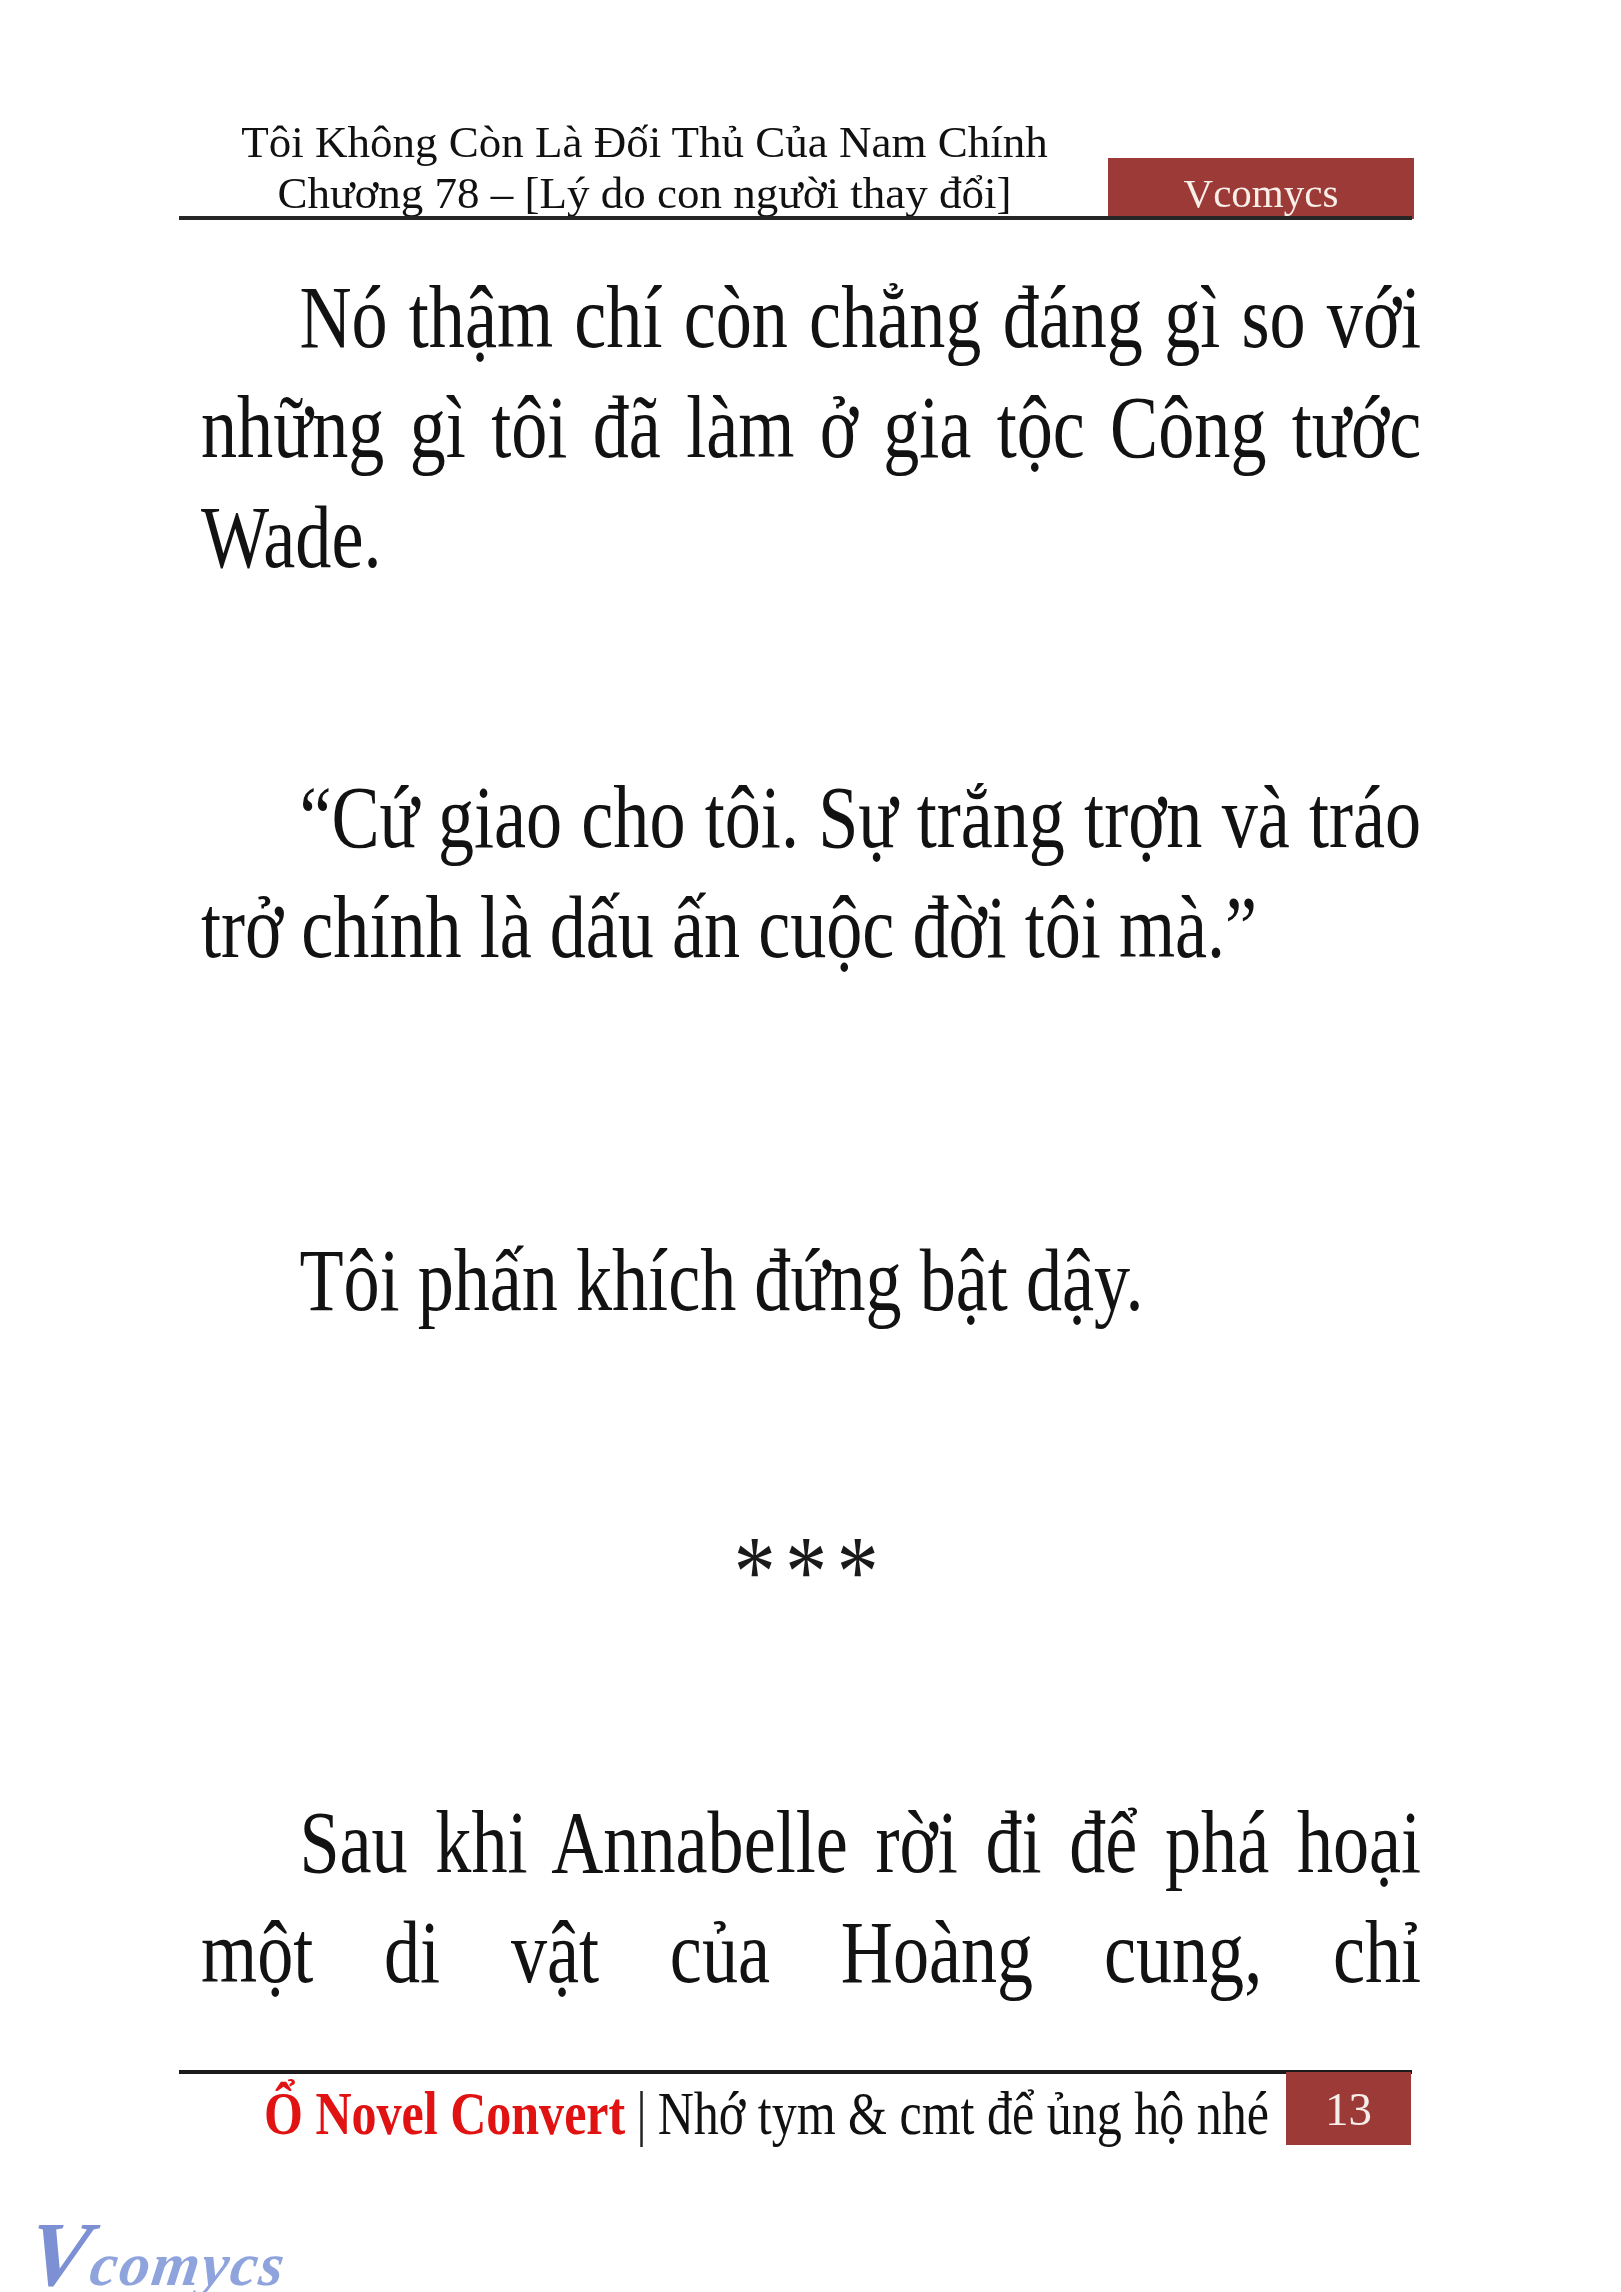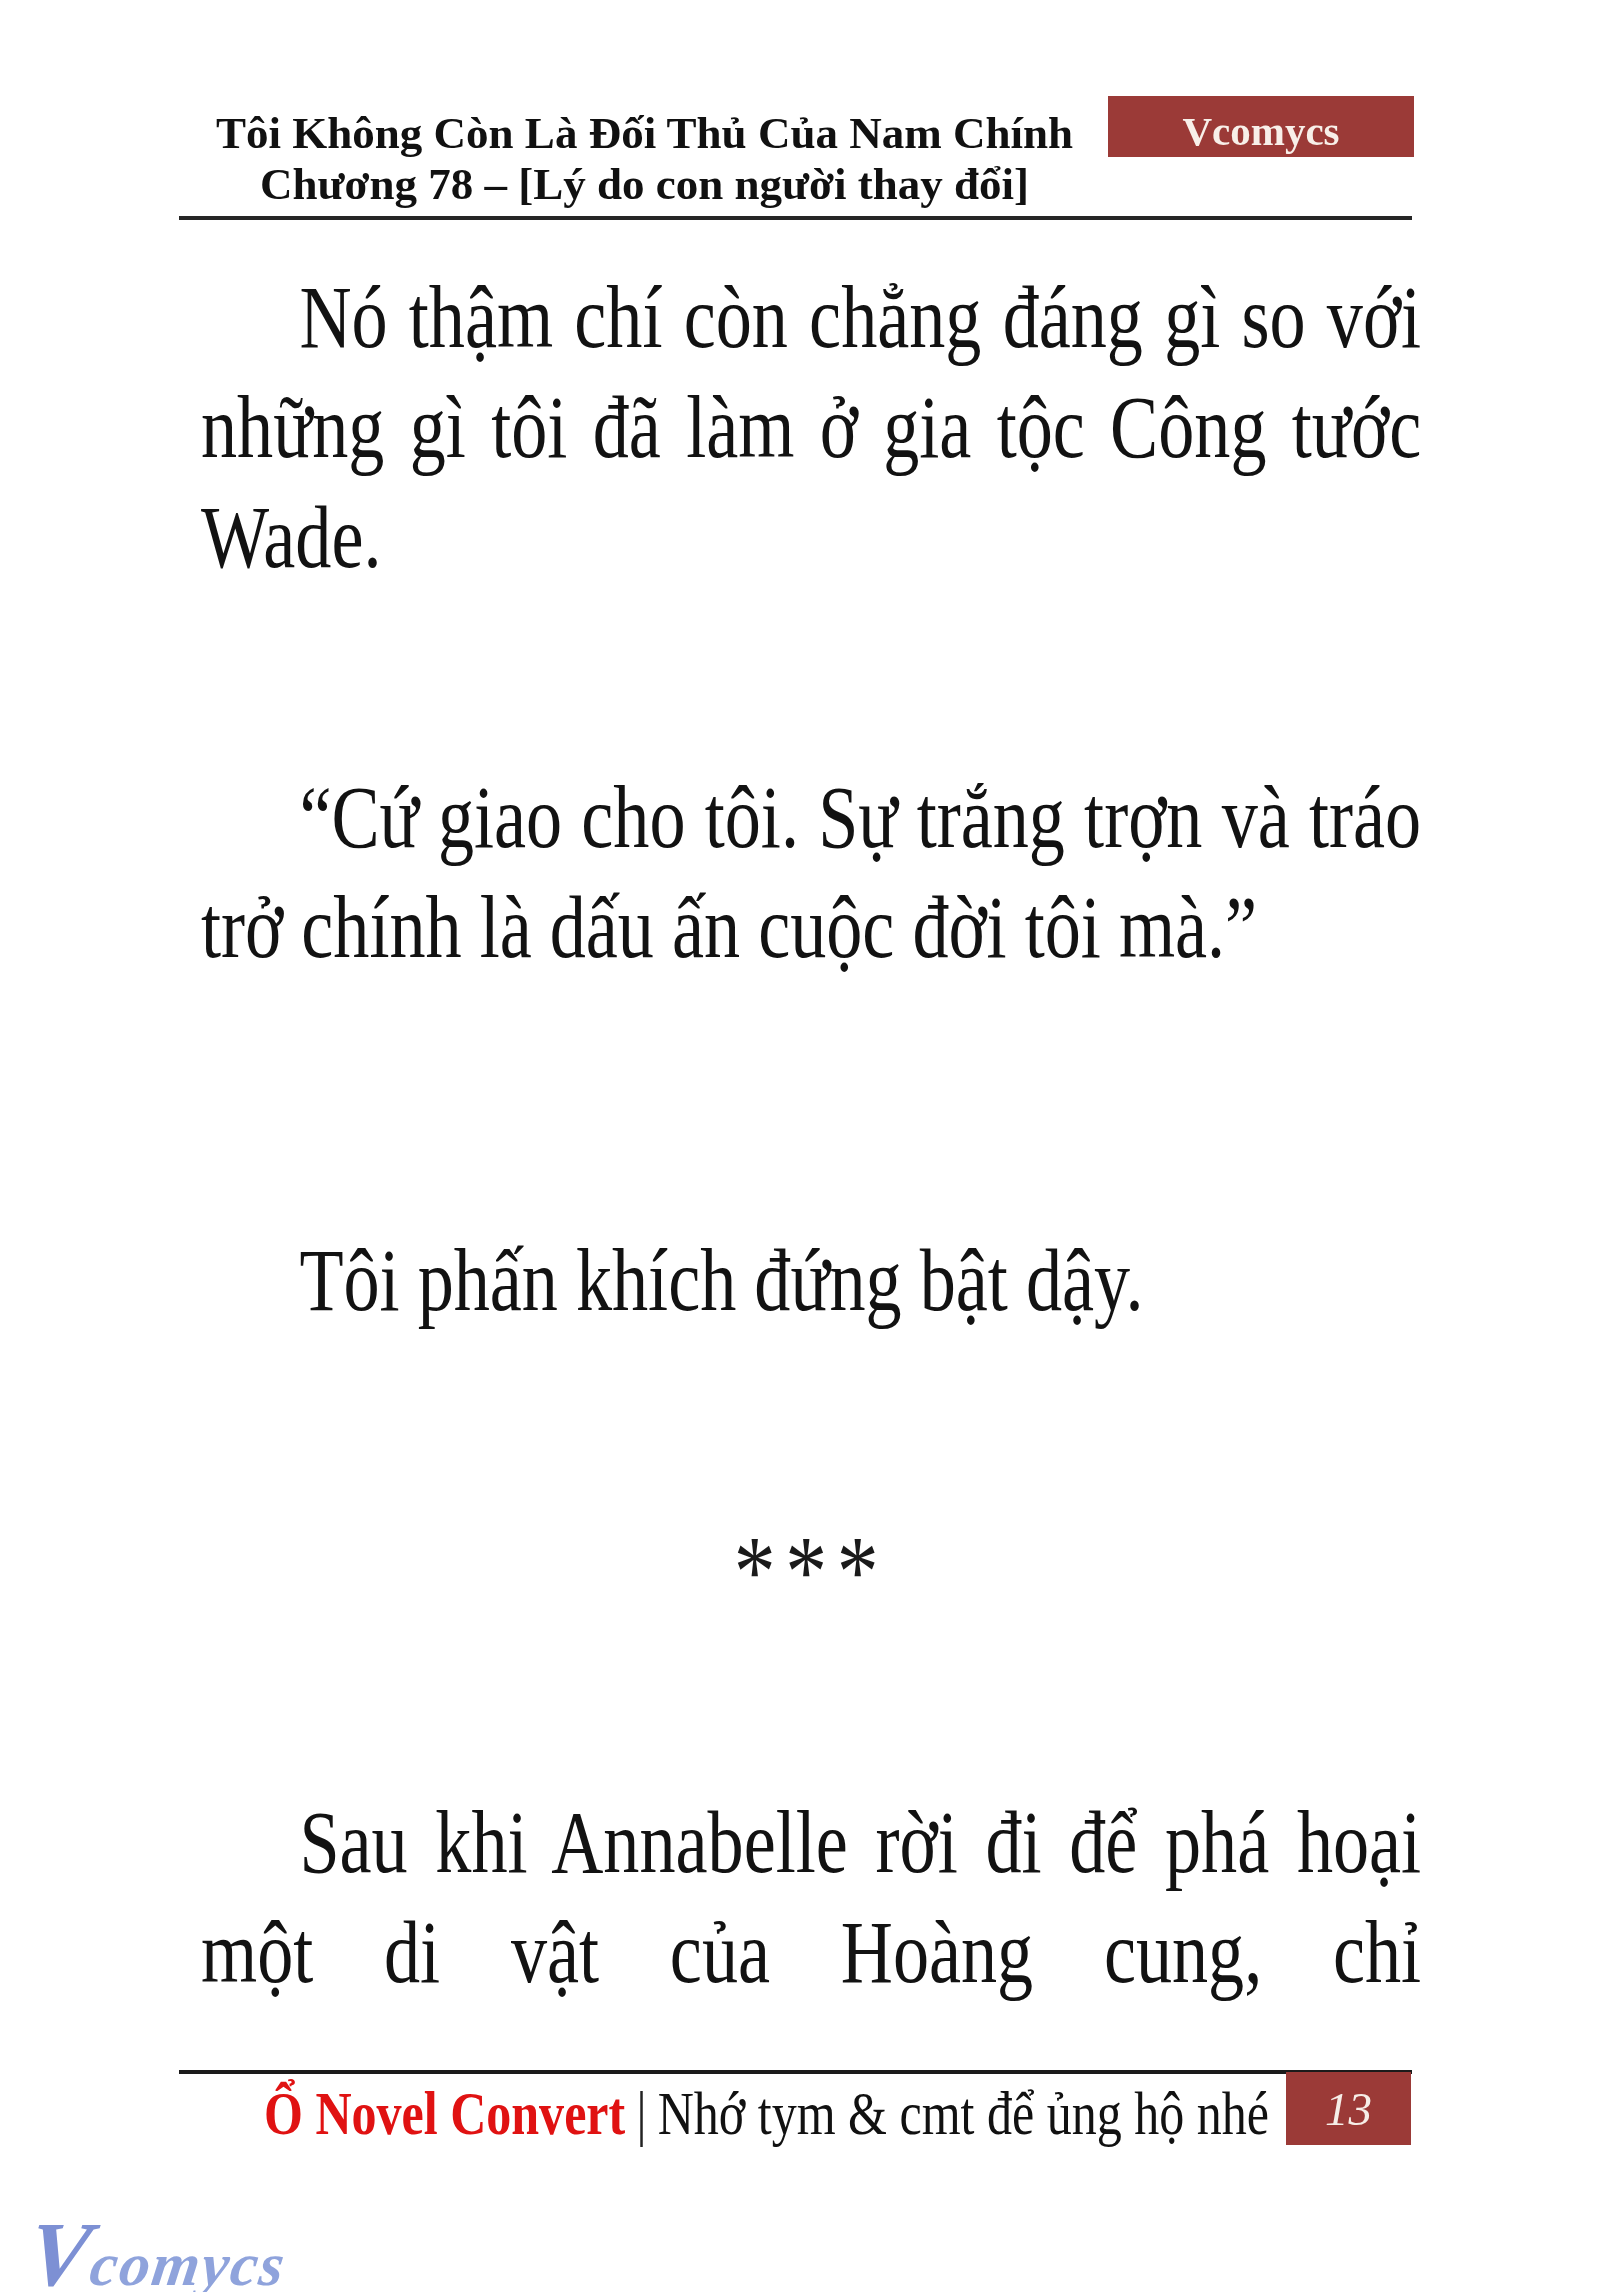--- a/index.html
+++ b/index.html
@@ -7,21 +7,21 @@
     position:relative;
     width:1621px;height:2293px;
     background:#ffffff;
     overflow:hidden;
     font-family:"Liberation Serif","DejaVu Serif",serif;
     color:#141414;
   }
   
   .header{
     position:absolute;left:181px;top:96px;width:1233px;height:123px;
-    display:flex;align-items:flex-start;font-weight:bold;
+    display:flex;align-items:flex-end;
   }
   .header-titles{
     flex:1;text-align:center;padding-top:11.8px;
     font-size:45px;line-height:51px;color:#111;
     white-space:nowrap;
   }
   .header-badge{
     width:306px;background:var(--badge-red,#9b3a37);
     color:#f8efe9;text-align:center;
     font-size:41px;line-height:52px;padding-top:8.8px;box-sizing:border-box;
@@ -57,21 +57,21 @@
     text-align:right;white-space:nowrap;
     font-size:61px;line-height:63px;
     transform:scaleX(0.82);transform-origin:100% 0;
     color:#111;
   }
   .footer-brand{font-weight:bold;color:var(--brand-red,#e01212);}
   .footer-divider{margin:0 13.7px;color:#222;font-weight:normal;}
   .page-number-box{
     position:absolute;left:1286px;top:2072px;width:125px;height:73px;
     background:var(--badge-red,#9b3a37);
-    display:flex;align-items:center;justify-content:center;font-style:italic;
+    display:flex;align-items:center;justify-content:center;
   }
   .page-number{font-size:47px;color:#f6eee8;}
   
   .watermark{
     position:absolute;left:21.6px;top:2201px;
     font-size:61px;font-weight:bold;font-style:italic;
     letter-spacing:2px;
     transform:skewX(-8deg);transform-origin:0 100%;
     color:var(--watermark-blue,#8fa3dc);
     white-space:nowrap;

